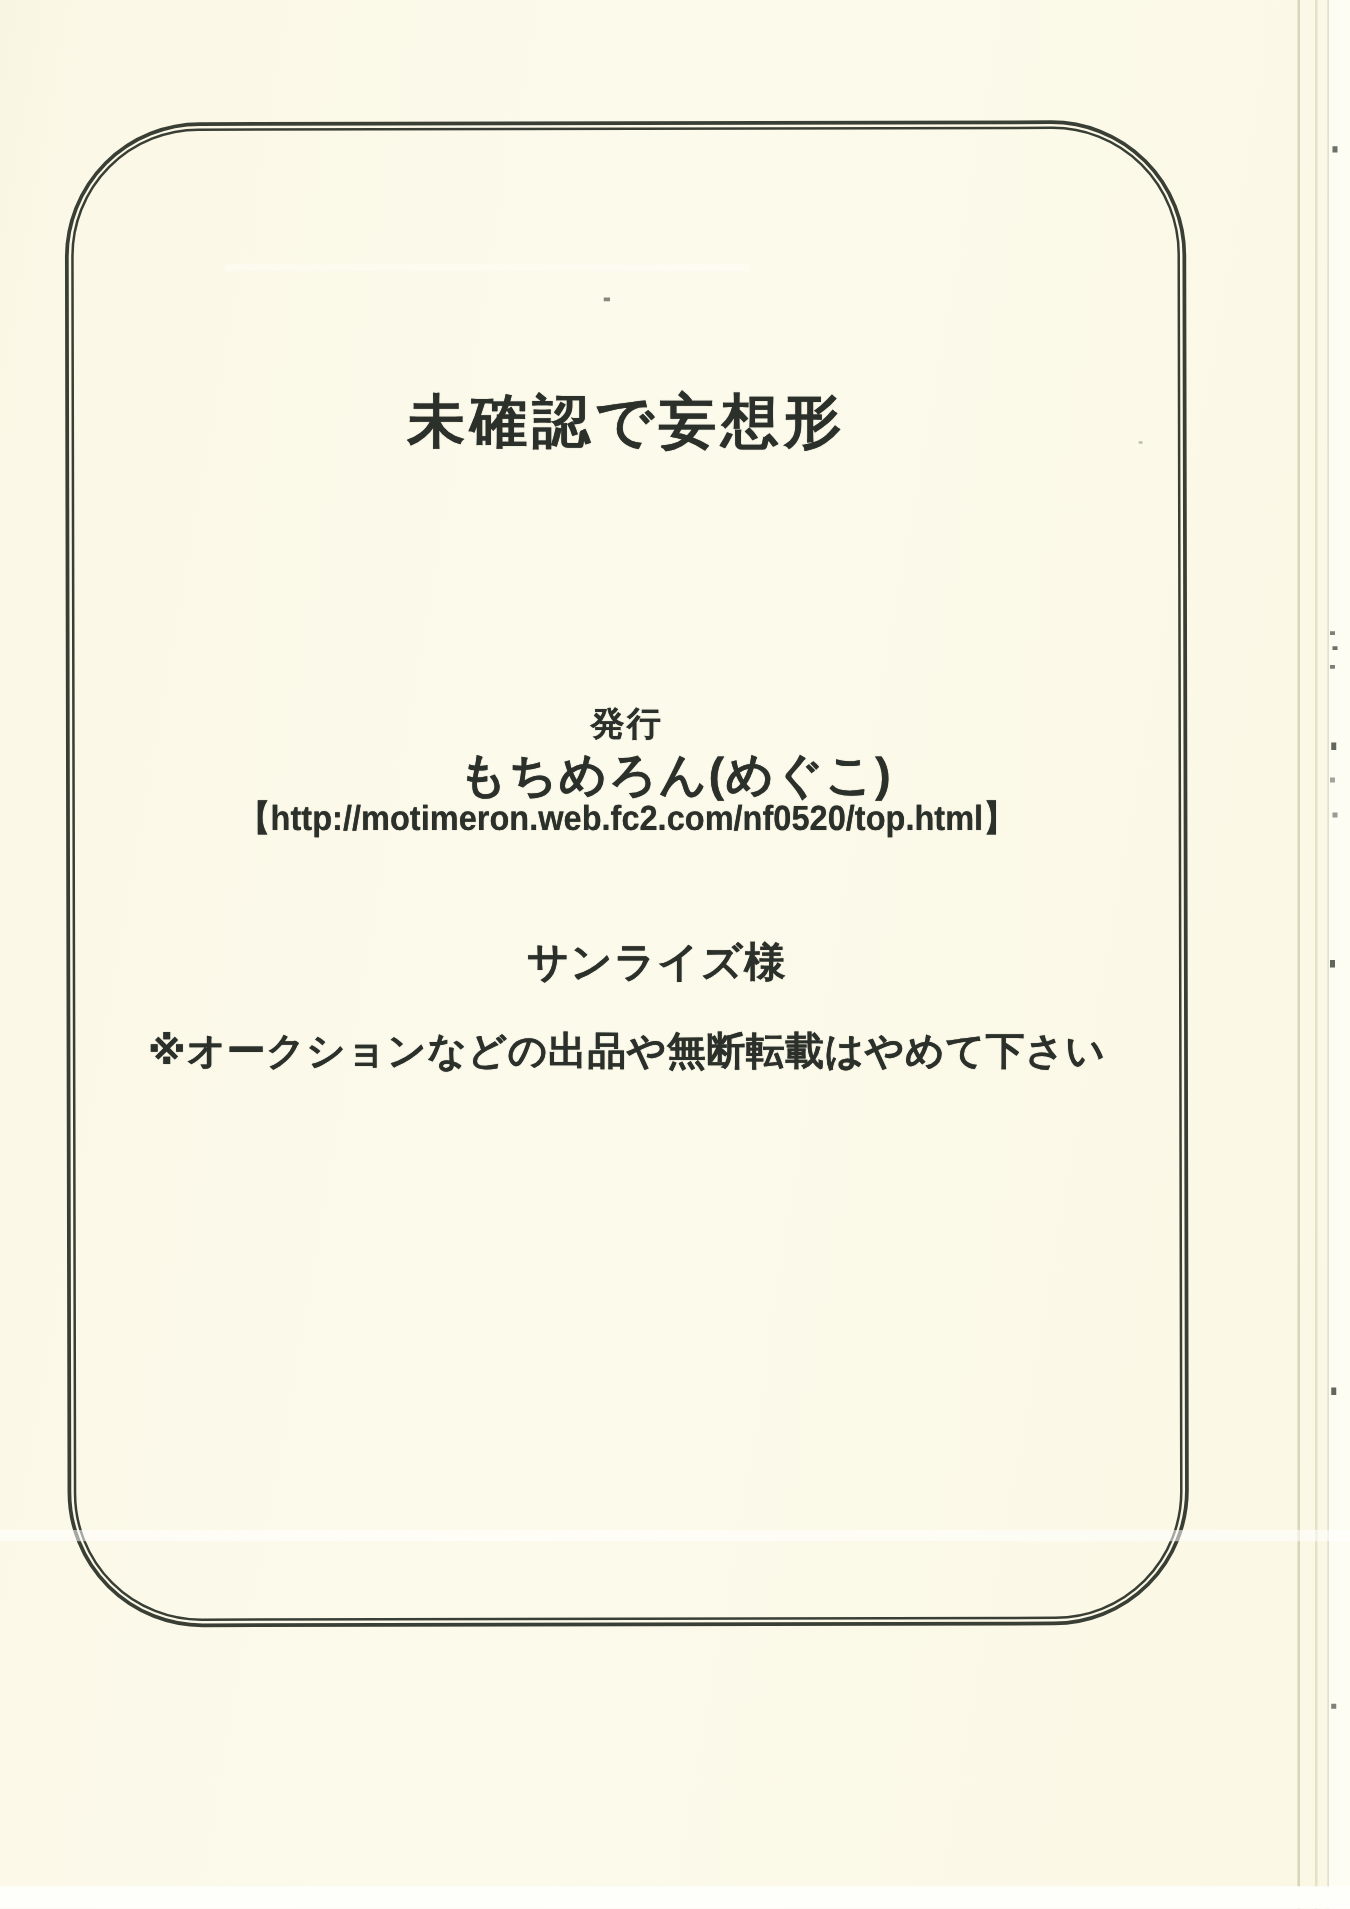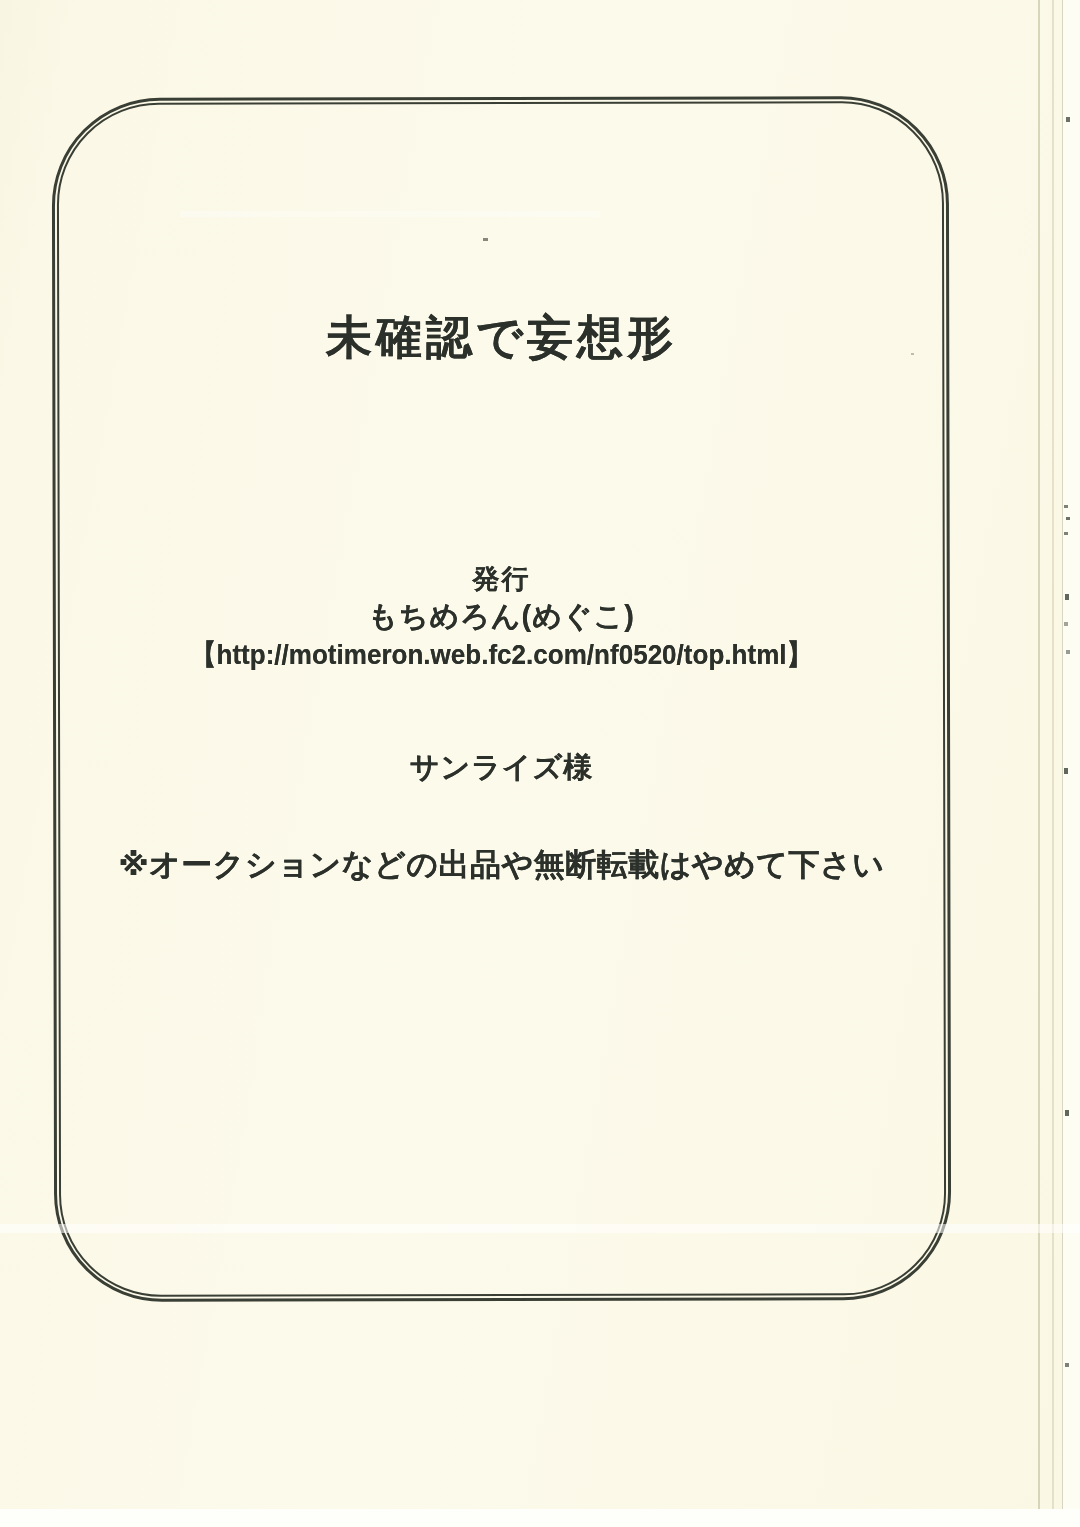--- a/index.html
+++ b/index.html
@@ -49,25 +49,25 @@
     text-align: center;
     color: #2b302a;
     font-weight: bold;
     line-height: 1.15;
     white-space: nowrap;
     text-shadow: 0 0 0.6px rgba(43, 48, 42, 0.85);
   }
   .t-title      { top: 311px; font-size: 46px; letter-spacing: 4px; }
   .t-date       { top: 449px; font-size: 29px; letter-spacing: 2px; }
   .t-pub-label  { top: 564px; font-size: 27px; letter-spacing: 2px; }
-  .t-pub-name   { top: 600px; font-size: 29px; letter-spacing: 1px; }
+  .t-pub-name   { top: 600px; font-size: 38px; letter-spacing: 1px; padding-left: 39px; }
   .t-pub-url    { top: 639px; font-size: 28px; letter-spacing: 0px; transform: scaleX(0.93); }
   .t-prt-label  { top: 716px; font-size: 27px; letter-spacing: 2px; }
-  .t-prt-name   { top: 751px; font-size: 29px; letter-spacing: 1px; }
-  .t-notice     { top: 823px; font-size: 31px; letter-spacing: 0.5px; margin-top: 24px; }
+  .t-prt-name   { top: 751px; font-size: 33px; letter-spacing: 1px; padding-left: 24px; }
+  .t-notice     { top: 823px; font-size: 31px; letter-spacing: 0.5px; }
 
   
   .scanline-a {
     position: absolute; left: 1038px; top: 0; width: 2px; height: 1527px;
     background: rgba(185, 185, 148, 0.55);
   }
   .scanline-b {
     position: absolute; left: 1052px; top: 0; width: 1.5px; height: 1527px;
     background: rgba(200, 198, 162, 0.45);
   }

